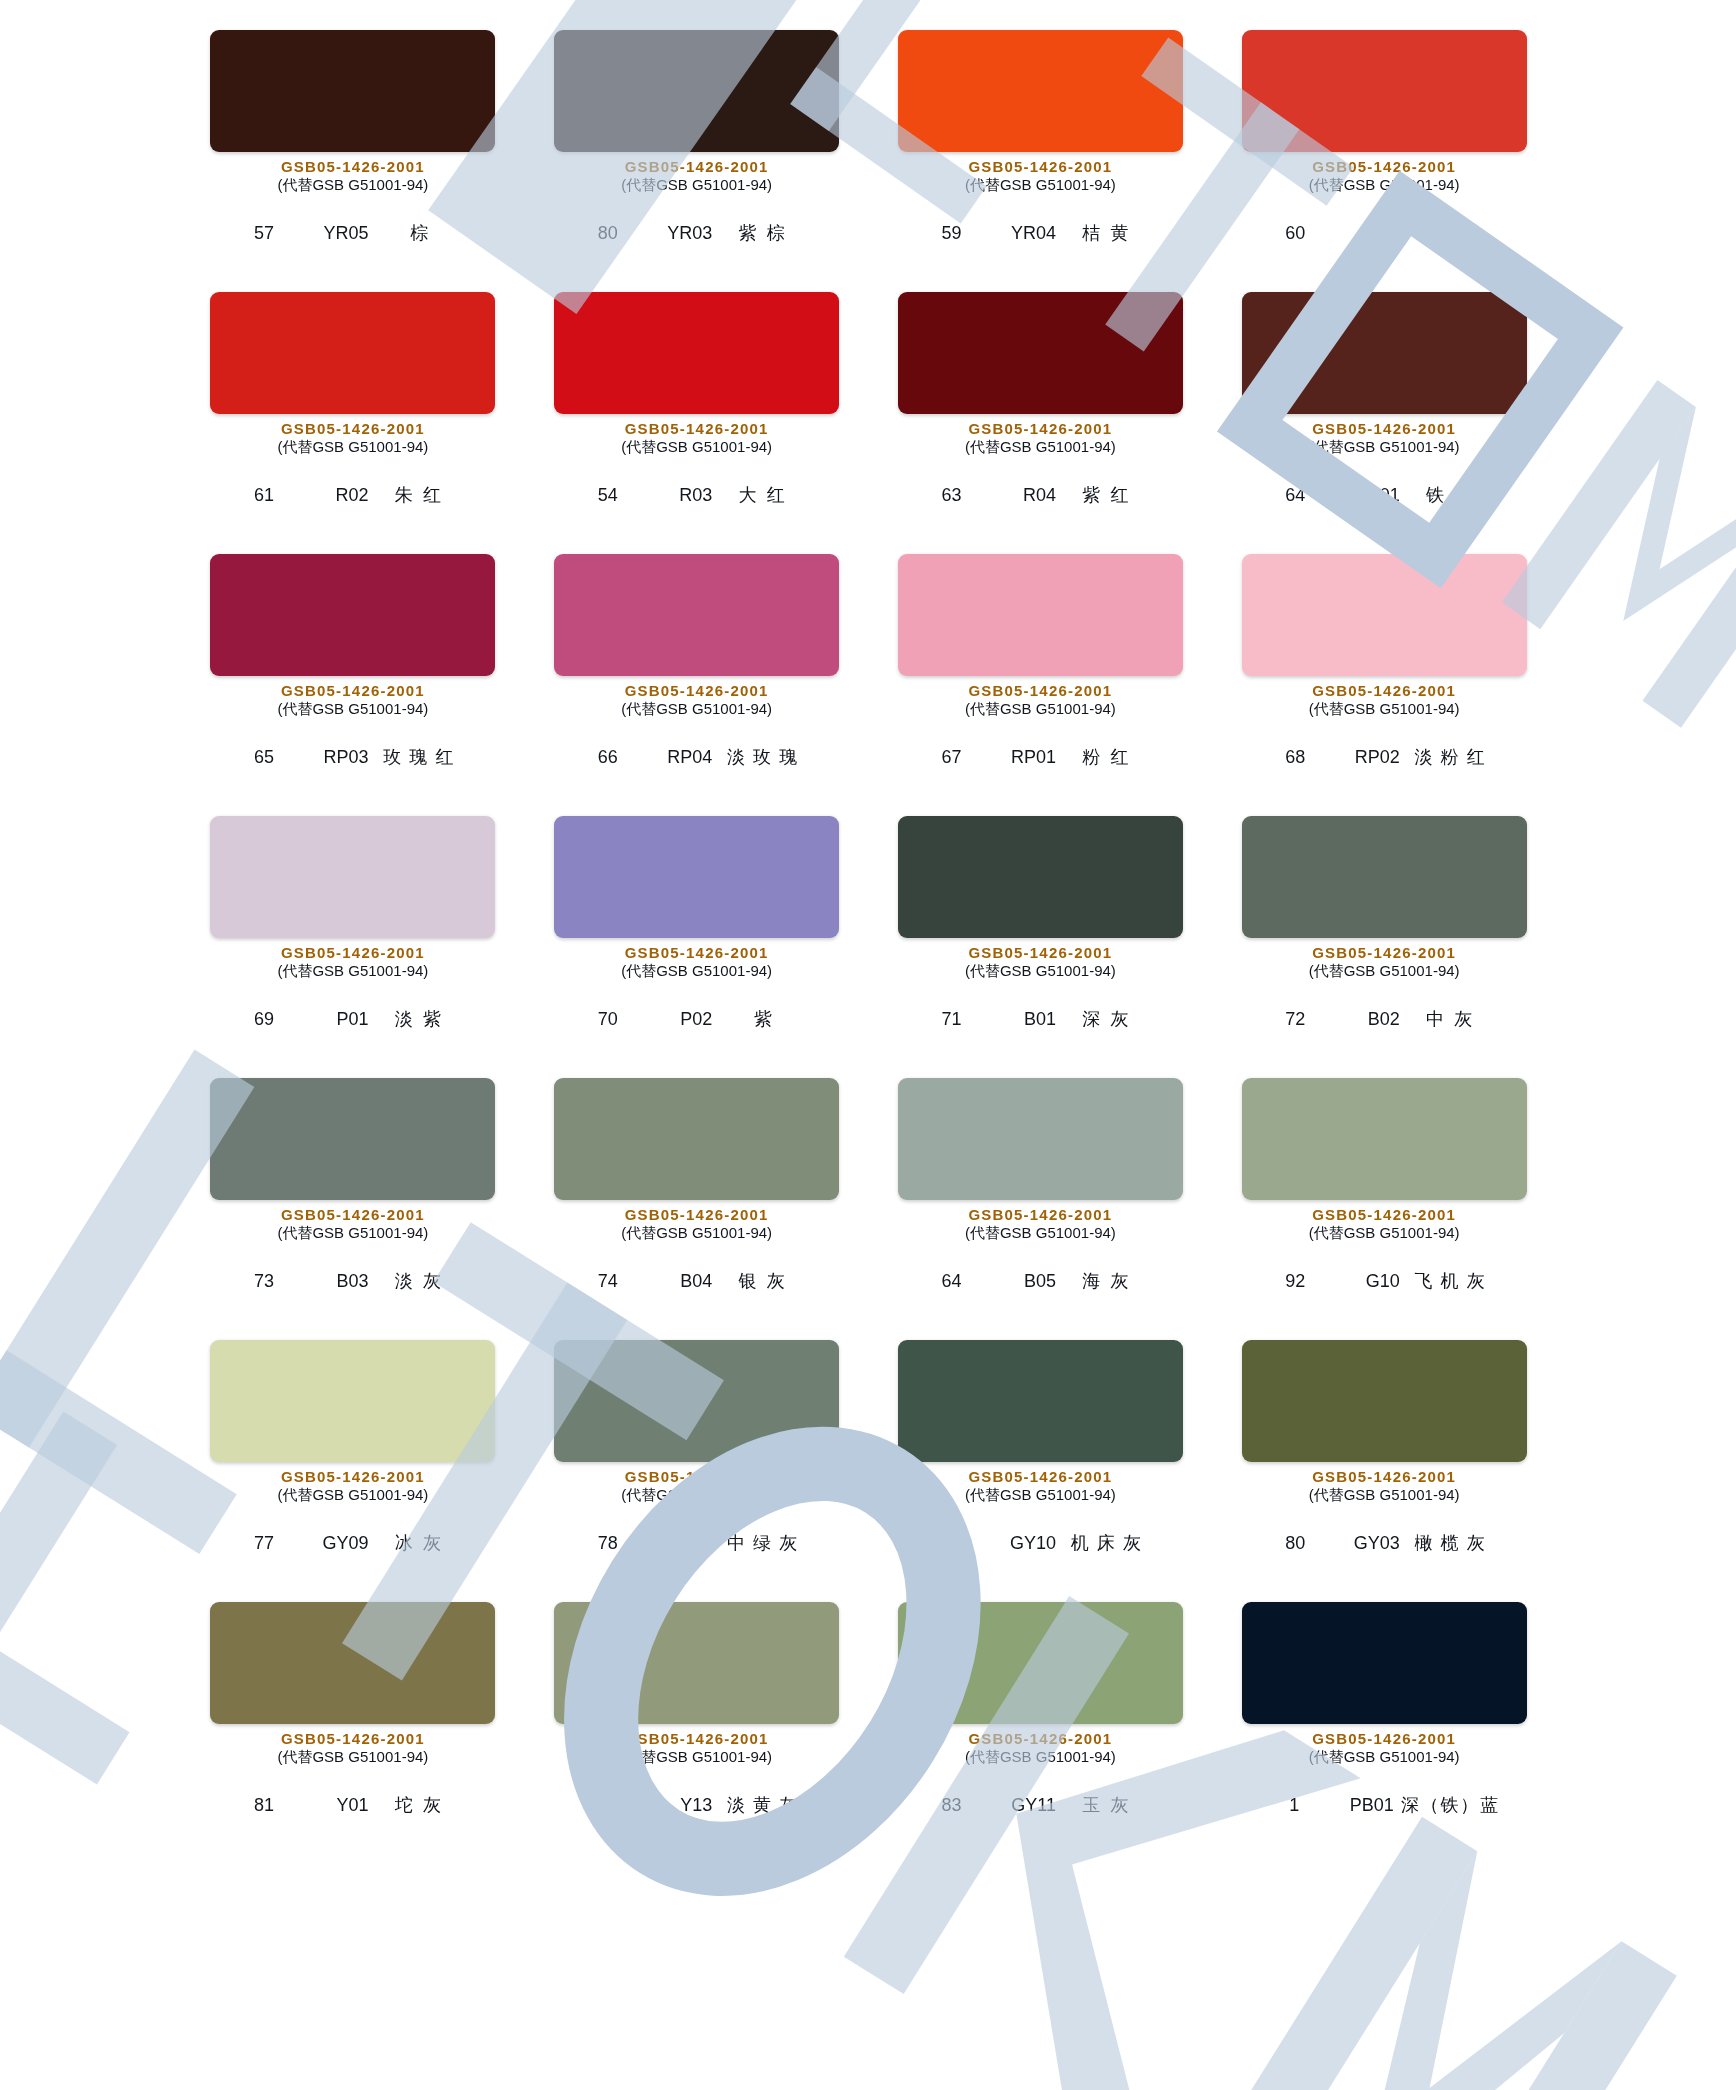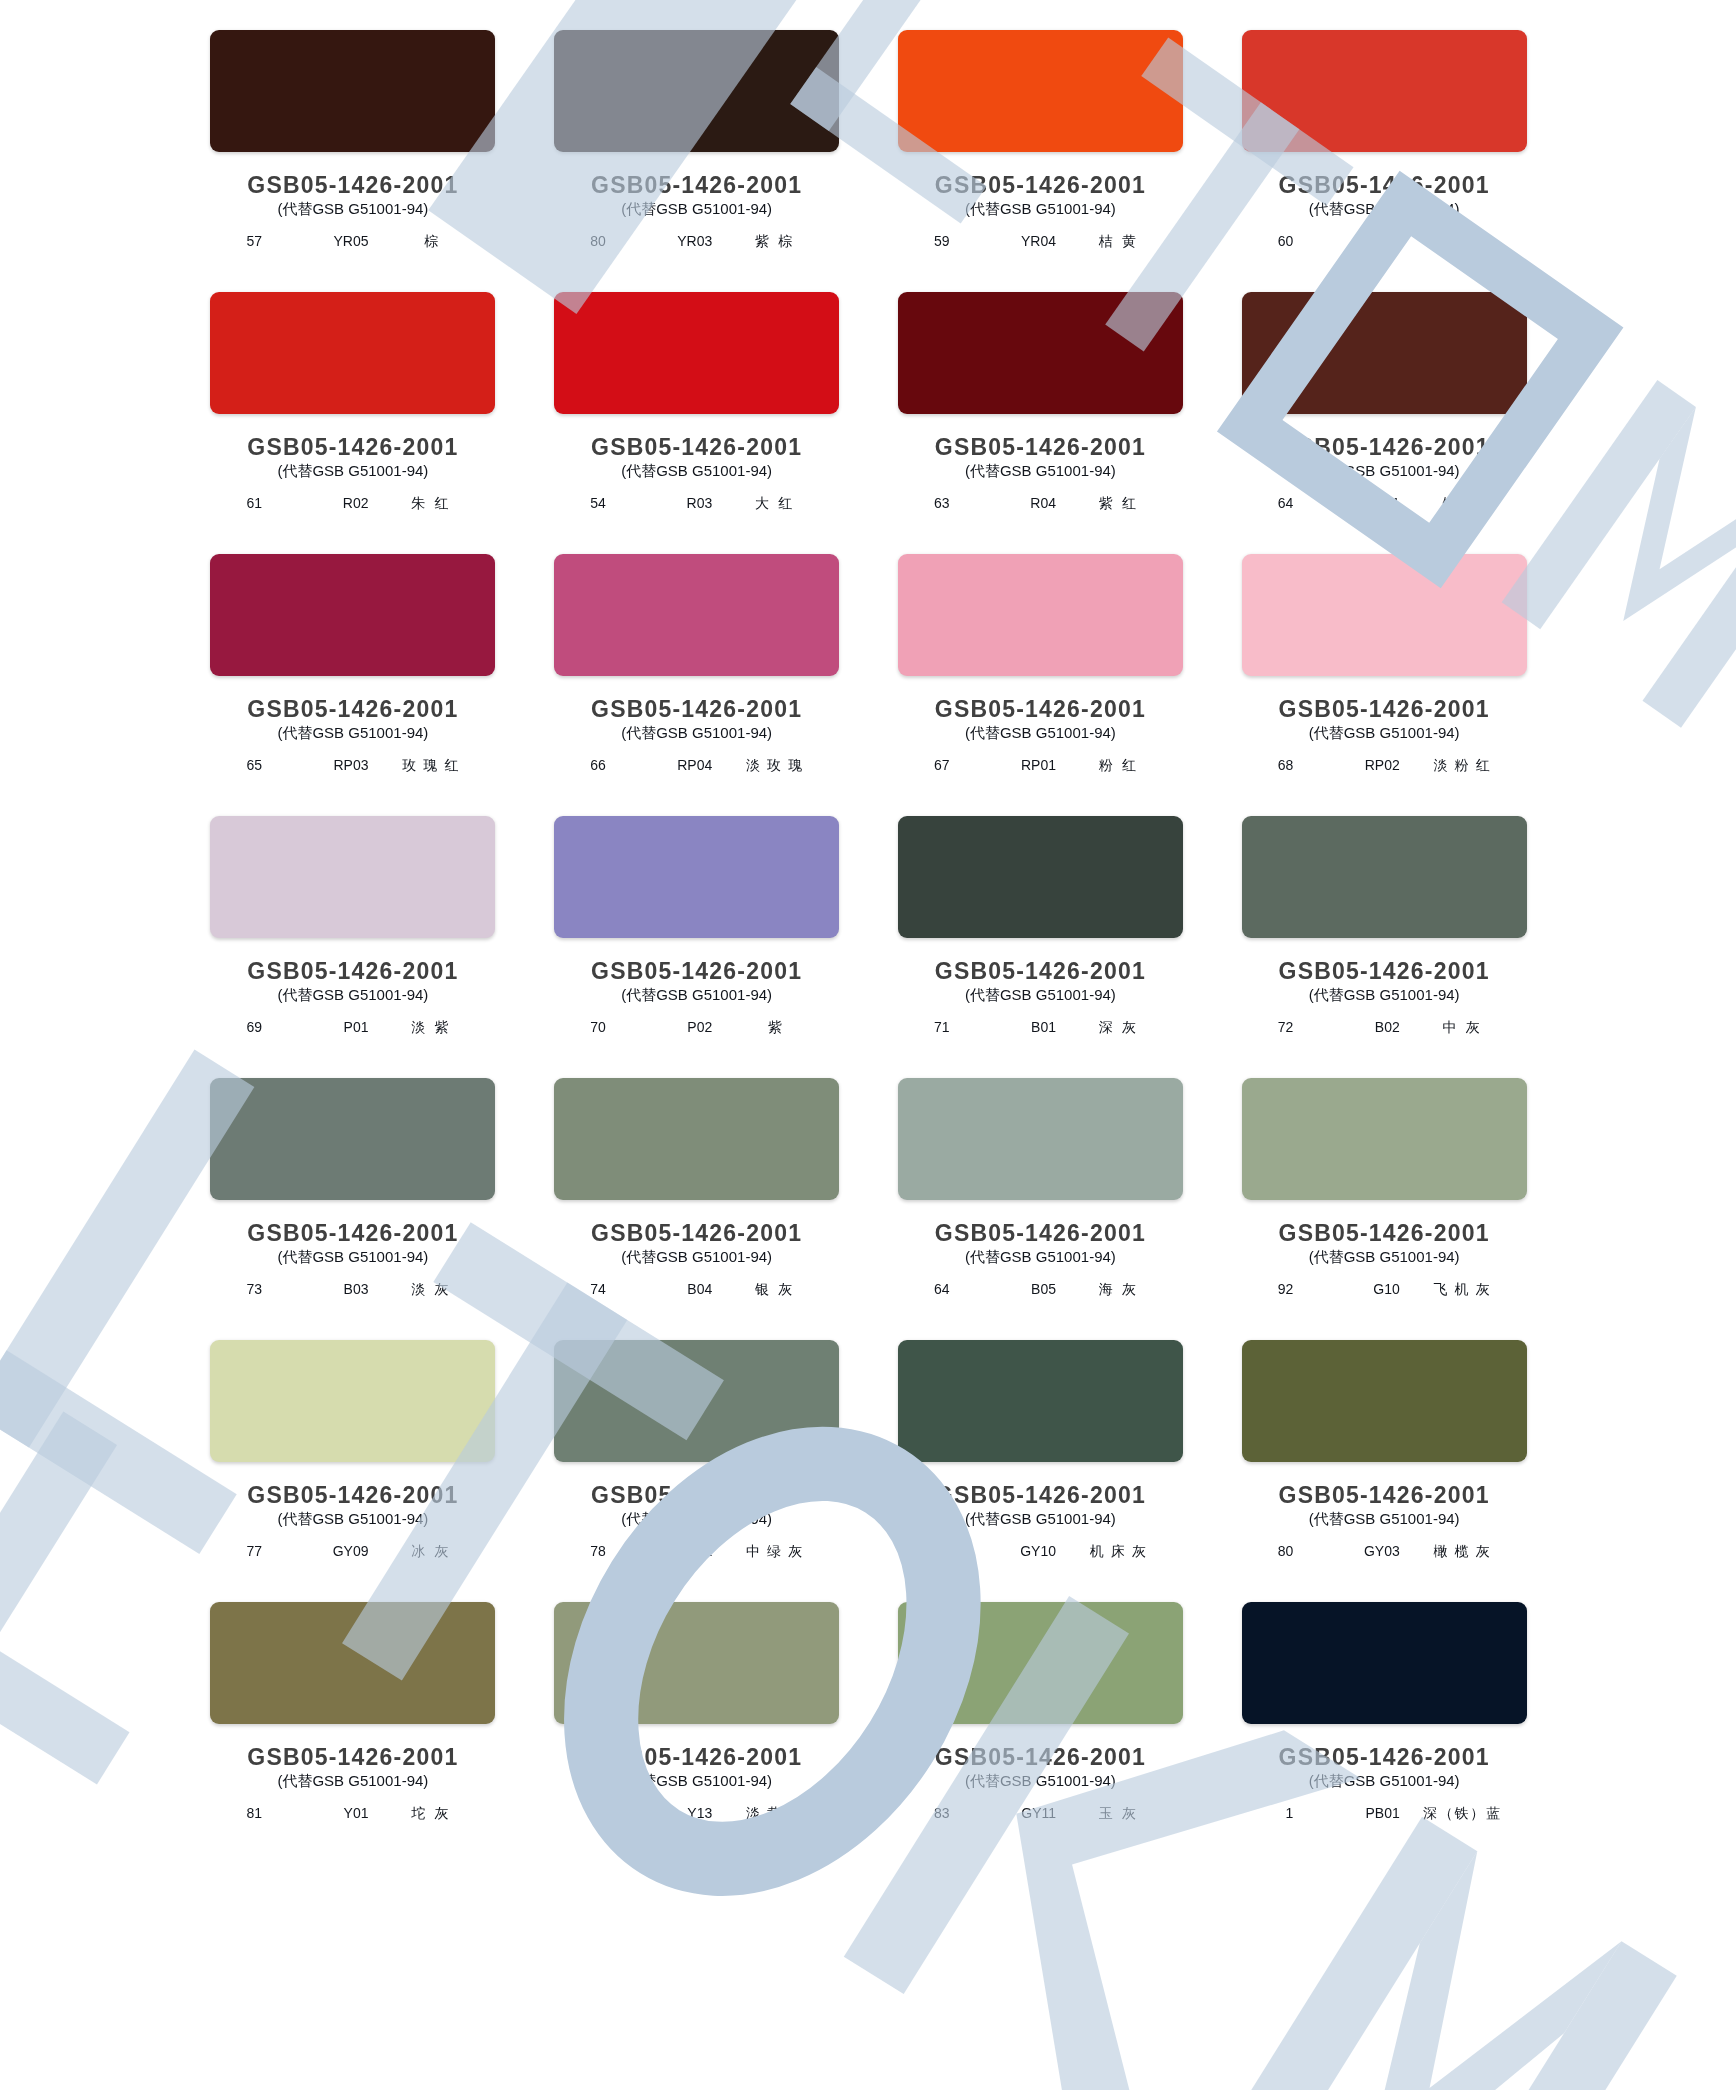--- a/index.html
+++ b/index.html
@@ -42,42 +42,41 @@
   }
   .chip {
     width: 285px;
     height: 122px;
     border-radius: 9px;
     margin: 0 auto;
     box-shadow: 0 1.8px 3.6px rgba(0,0,0,0.18);
   }
   .caption { text-align: center; }
   .std-code {
-    font-size: 23px;
+    font-size: 15px;
     font-weight: bold;
     letter-spacing: 1.2px;
-    color: #404040;
-    margin-top: 20px;
+    color: #a16207;
+    margin-top: 6px;
     white-space: nowrap;
   }
   .sub-code {
     font-size: 15px;
     color: #12161d;
     margin-top: 1px;
     white-space: nowrap;
   }
   .name-row {
-    font-size: 14px;
+    font-size: 18px;
     color: #12161d;
-    margin-top: 14px;
+    margin-top: 26px;
     display: flex;
     justify-content: center;
     align-items: baseline;
     white-space: nowrap;
-    gap: 12px;
   }
   .nm-index {
     display: inline-block;
     min-width: 31px;
     text-align: right;
   }
   .nm-code {
     display: inline-block;
     min-width: 71px;
     text-align: right;

